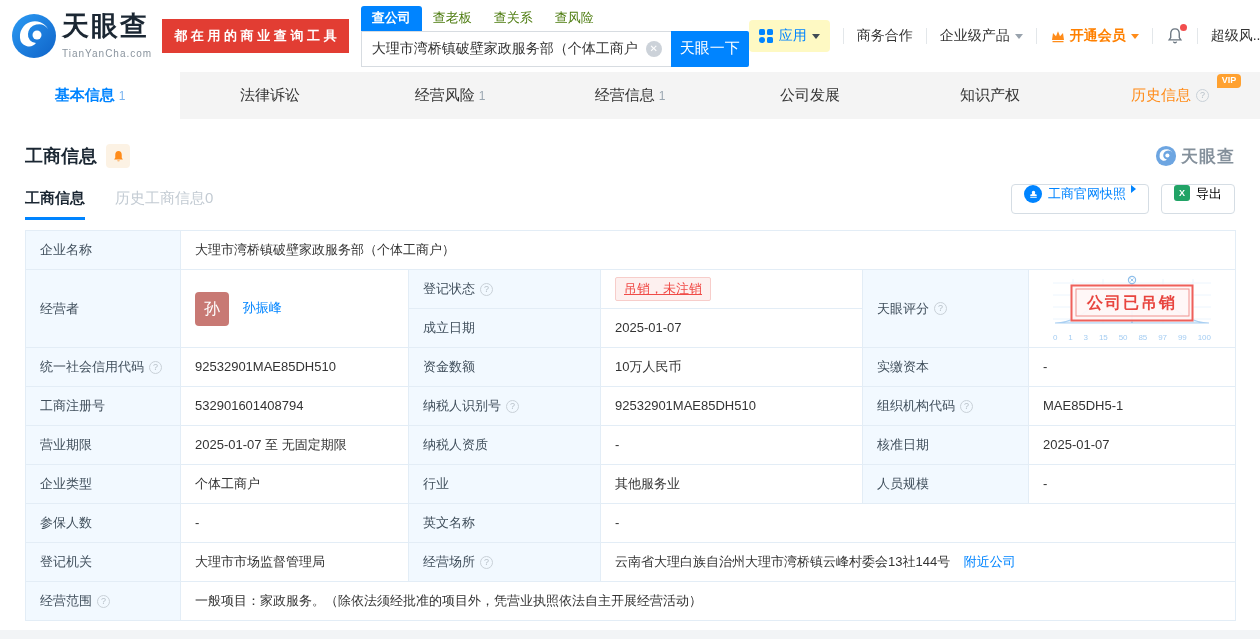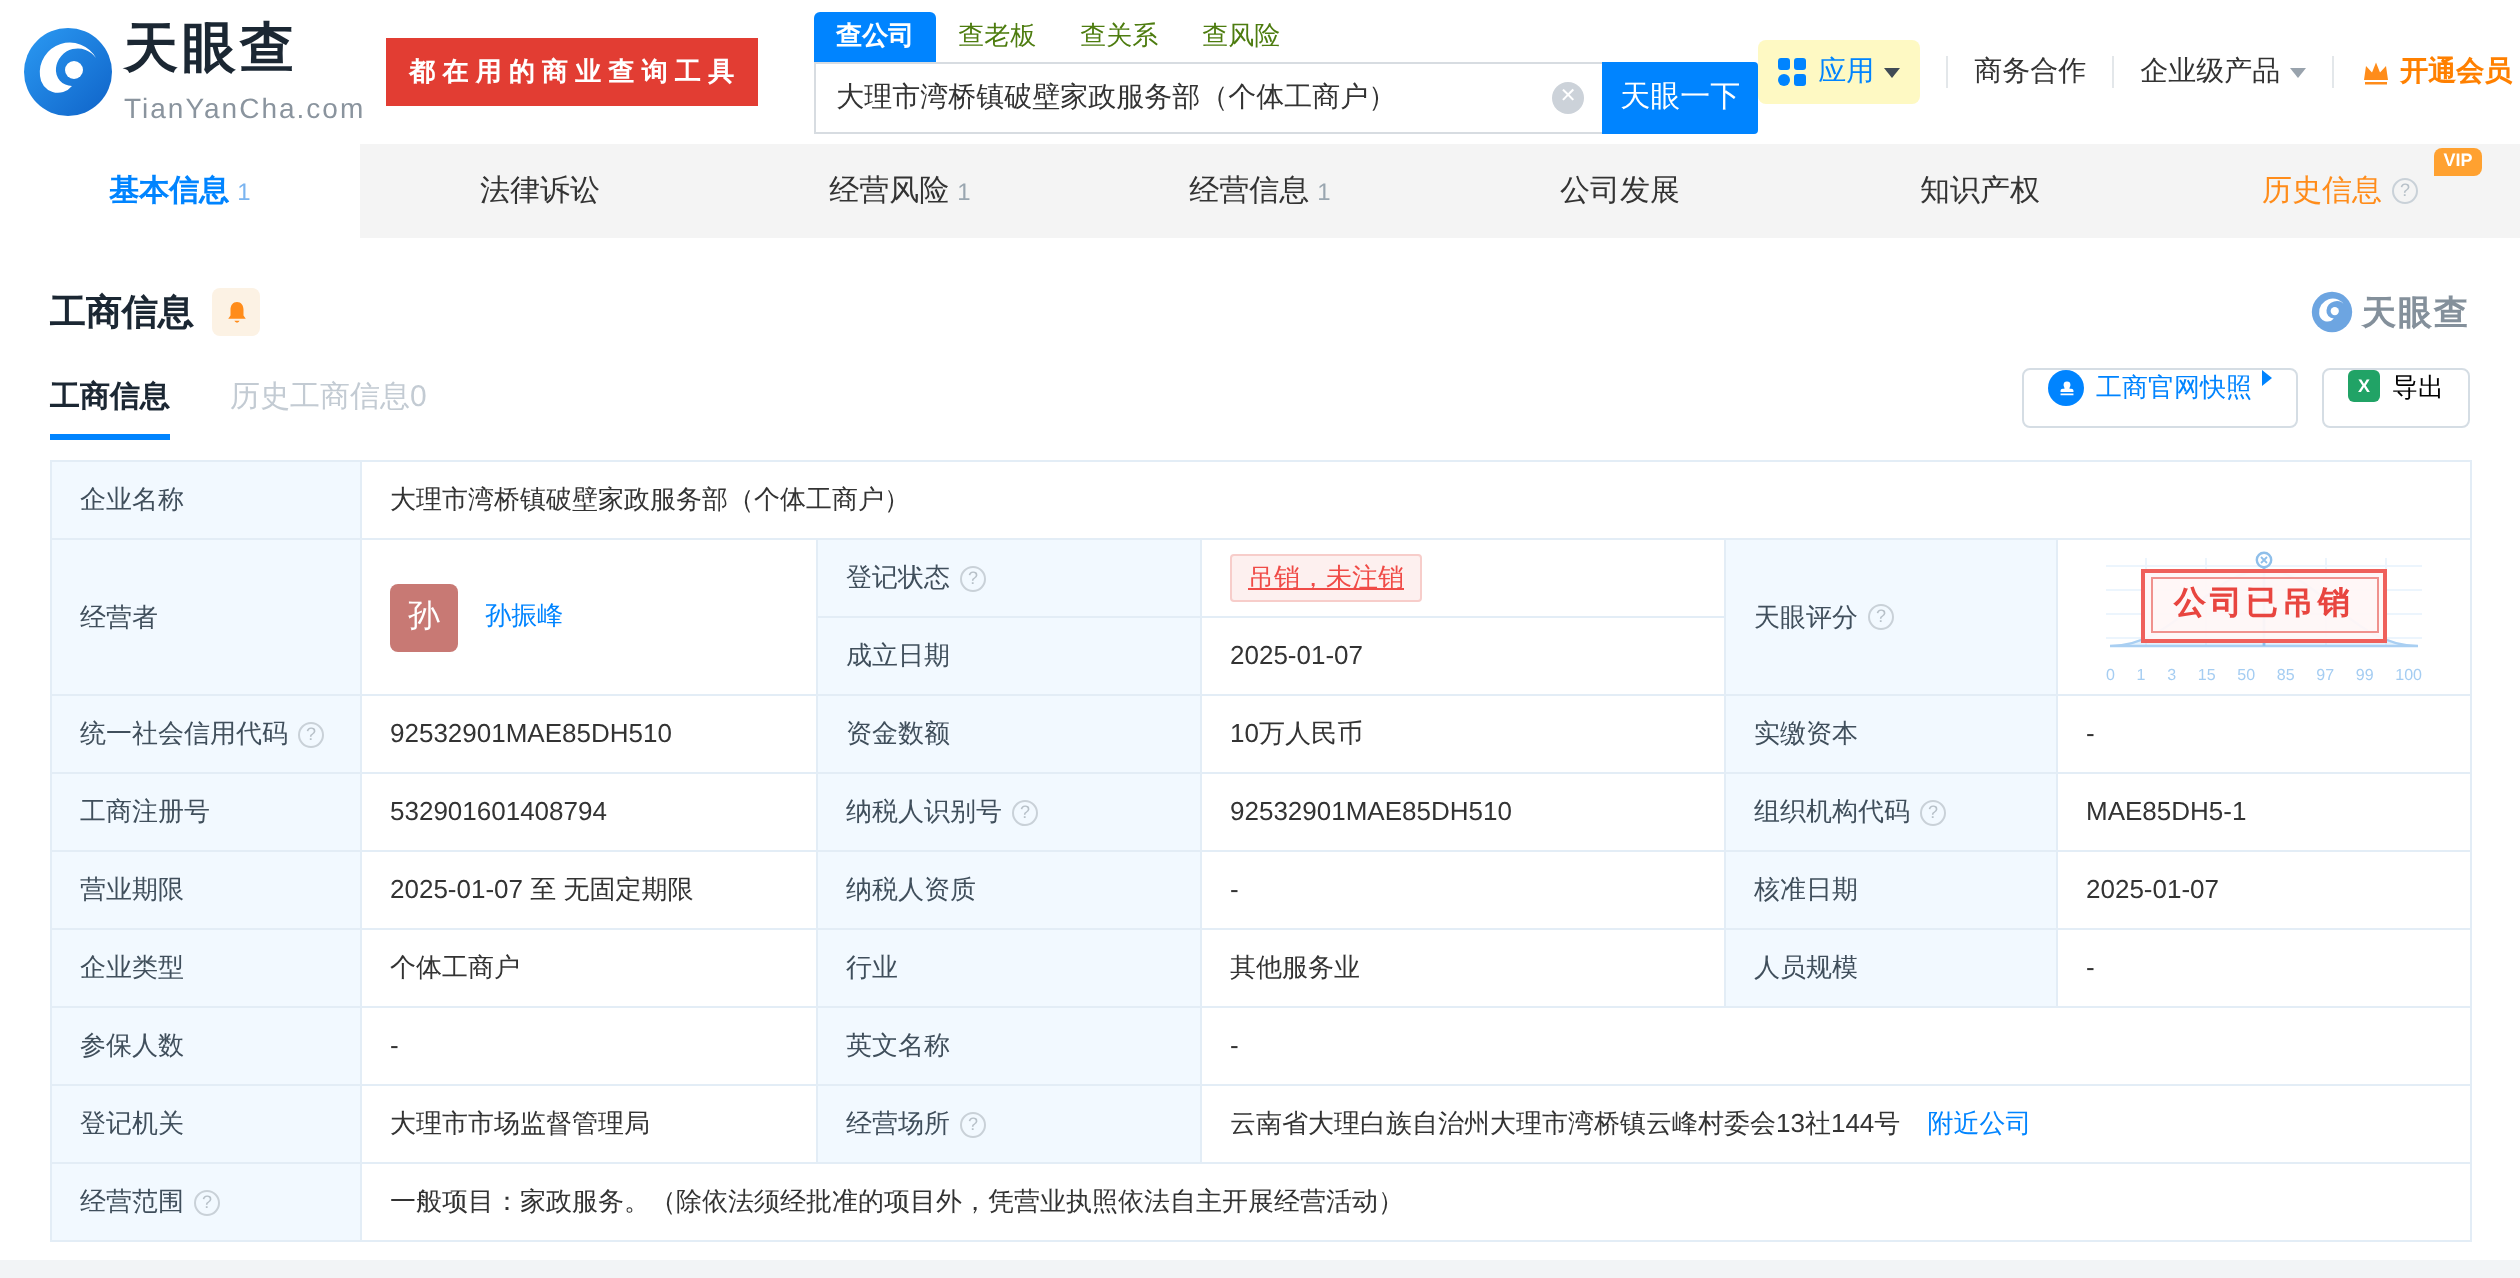--- a/index.html
+++ b/index.html
@@ -5,24 +5,24 @@
   * { box-sizing: border-box; margin: 0; padding: 0; }
   html,body { width:1260px; height:639px; overflow:hidden; background:#fff;
               font-family:"Liberation Sans", sans-serif; color:#333; }
 
   
   .header { height:72px; display:flex; align-items:center; padding:0 16px 0 10px; background:#fff; position:relative; }
   .brand { display:flex; align-items:center; flex:0 0 auto; }
   .logo-icon { width:48px; height:48px; flex:0 0 auto; }
   .logo-txt { margin-left:4px; }
   .logo-title { font-size:27px; font-weight:bold; color:#1b2733; letter-spacing:2px; line-height:1; }
-  .logo-sub { font-size:14px; color:#8a949e; letter-spacing:1px; margin-top:8px; }
+  .logo-sub { font-size:10px; color:#8a949e; letter-spacing:1px; margin-top:8px; }
   .banner { background:#e23d33; color:#fff; margin-left:10px; padding:7px 12px; font-size:13px;
             font-weight:bold; line-height:1.55; text-align:center; flex:0 0 auto; }
-  .search-area { margin-left:28px; width:472px; flex:0 0 auto; }
+  .search-area { margin-left:12px; width:388px; flex:0 0 auto; }
   .search-tabs { display:flex; font-size:13px; align-items:flex-end; }
   .search-tab { padding:3px 11px 4px; color:#4d7c0f; cursor:pointer; }
   .search-tab.active { background:#0084ff; color:#fff; border-radius:3px 3px 0 0; font-weight:bold; }
   .search-box { display:flex; height:36px; }
   .search-input-wrap { position:relative; flex:1; }
   .search-input { width:100%; height:36px; border:1px solid #d7dce1; border-right:none; padding:0 32px 0 10px;
                   font-size:14px; color:#333; outline:none; font-family:inherit; }
   .clear-icon { position:absolute; right:9px; top:10px; width:16px; height:16px; background:#ccd2d9; color:#fff;
                 border-radius:50%; font-size:10px; line-height:16px; text-align:center; cursor:pointer; }
   .search-btn { width:78px; background:#0084ff; color:#fff; border:none; font-size:15px; cursor:pointer;

